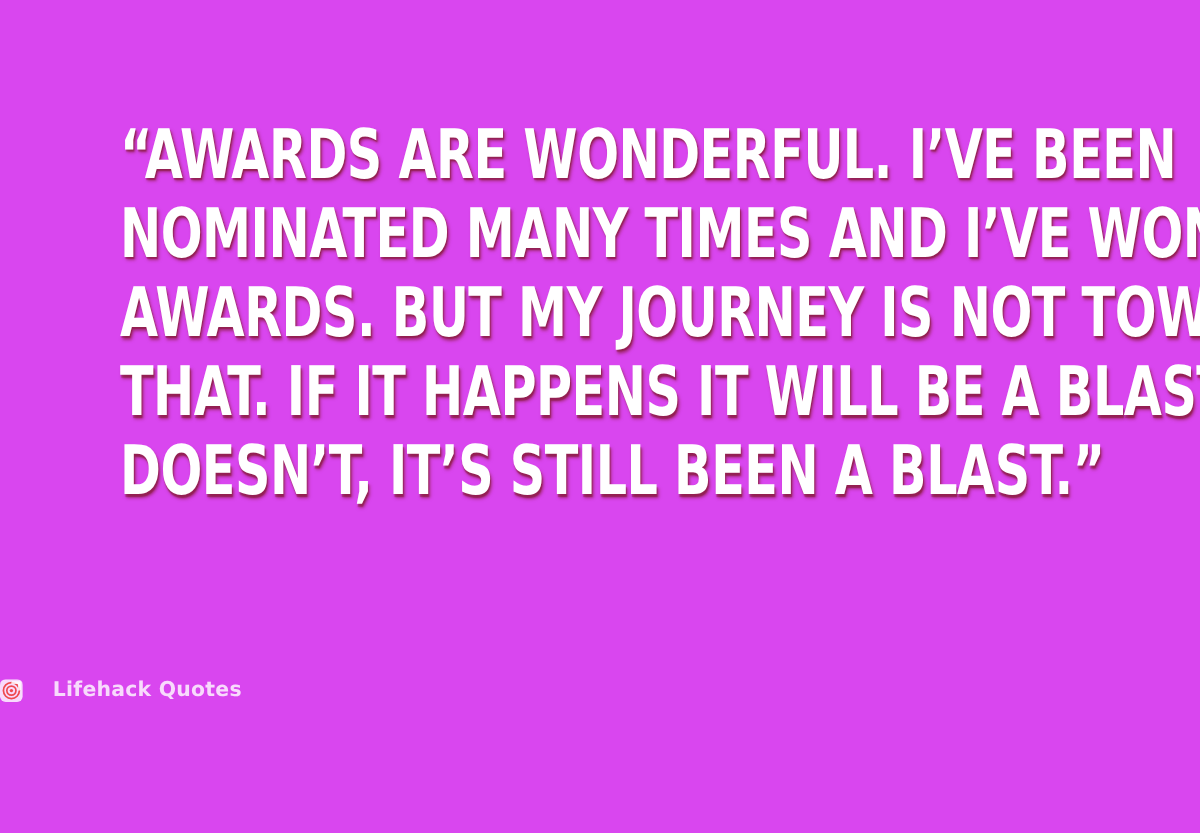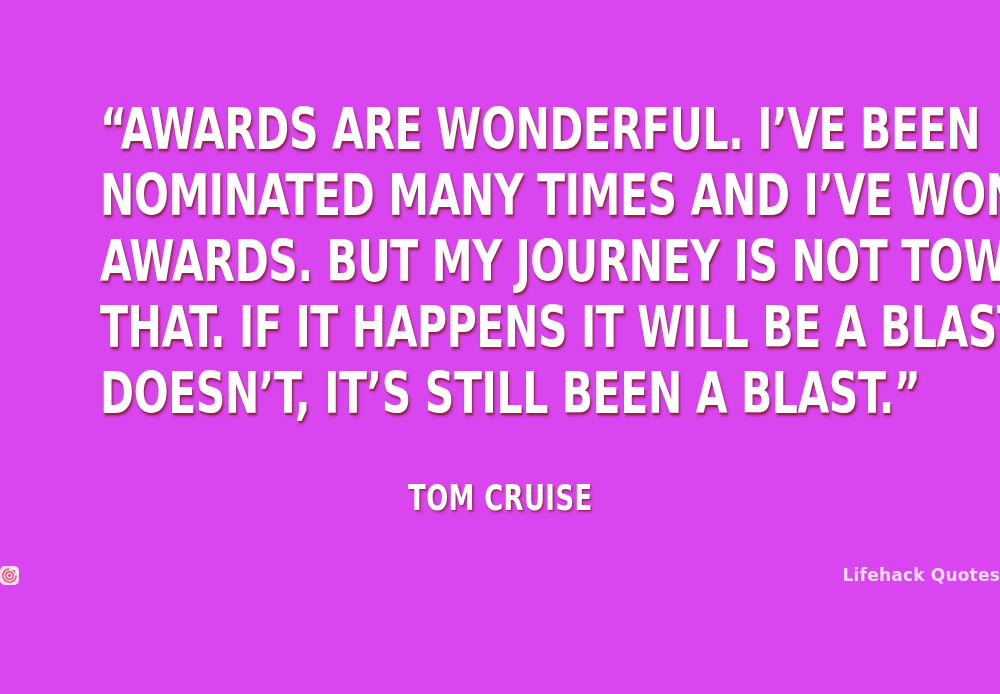--- a/index.html
+++ b/index.html
@@ -74,21 +74,21 @@
   }
 
   
   #footer-brand {
     position: absolute;
     left: 0;
     top: 566px;
     width: 1000px;
     display: flex;
     align-items: center;
-    justify-content: space-between;
+    justify-content: flex-start;
     gap: 25px;
   }
   #footer-brand .brand-icon {
     display: block;
     width: 19px;
     height: 19px;
     flex: 0 0 auto;
   }
   #footer-brand .brand-text {
     color: rgba(255, 255, 255, 0.80);
@@ -106,23 +106,20 @@
 <div id="quote-card">
 
   <div id="quote-block">
     <span class="quote-line">“AWARDS ARE WONDERFUL. I’VE BEEN</span>
     <span class="quote-line">NOMINATED MANY TIMES AND I’VE WON MANY</span>
     <span class="quote-line">AWARDS. BUT MY JOURNEY IS NOT TOWARDS</span>
     <span class="quote-line">THAT. IF IT HAPPENS IT WILL BE A BLAST. IF IT</span>
     <span class="quote-line">DOESN’T, IT’S STILL BEEN A BLAST.”</span>
   </div>
 
-  <div id="author">
-    <span class="author-text">TOM CRUISE</span>
-  </div>
 
   <div id="footer-brand">
     <span class="brand-icon">
       <svg viewBox="0 0 40 40" width="19" height="19" aria-hidden="true">
         <rect x="0" y="0" width="40" height="40" rx="10" ry="10" fill="rgba(255,255,255,0.80)"></rect>
         <circle cx="20" cy="20" r="14" fill="none" stroke="#ef4a4e" stroke-width="3"></circle>
         <circle cx="20" cy="20" r="8" fill="none" stroke="#ef4a4e" stroke-width="3"></circle>
         <circle cx="20" cy="20" r="3" fill="#ef4a4e"></circle>
         <path d="M20 6 L34 6 L34 20" fill="none" stroke="rgba(255,255,255,0.80)" stroke-width="5"></path>
       </svg>

